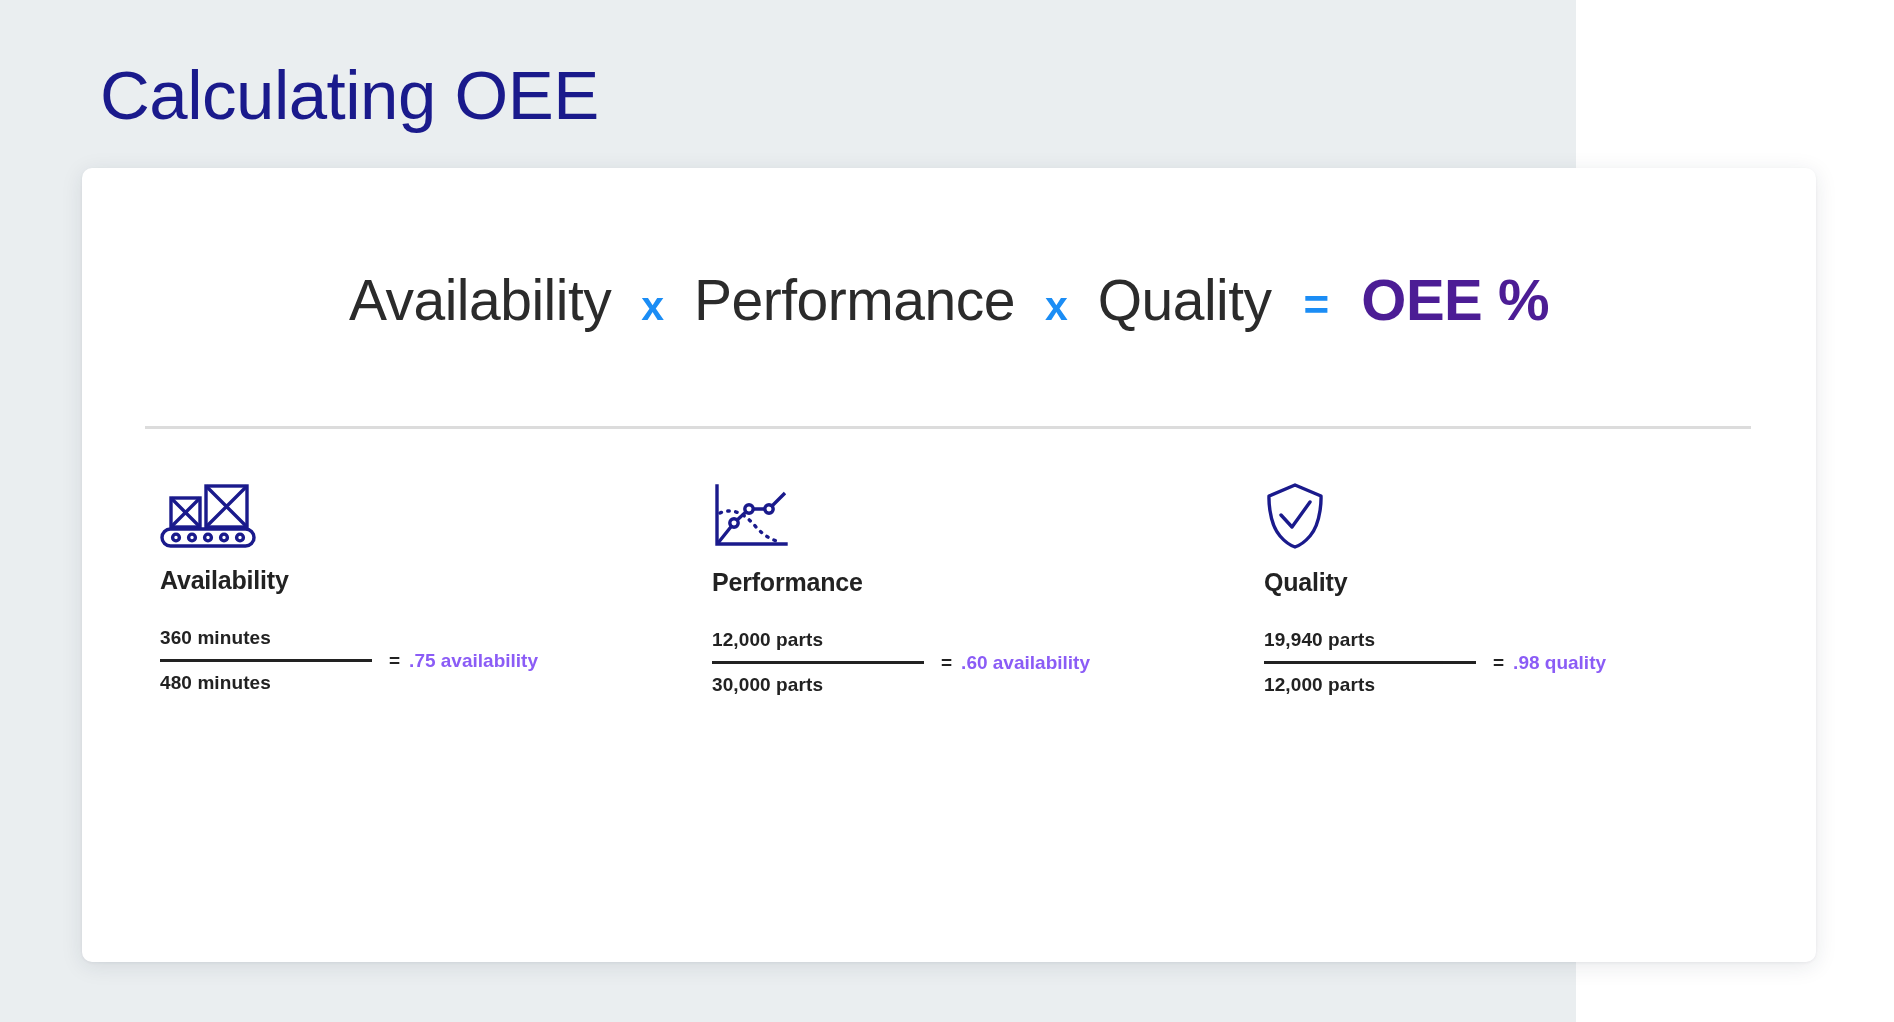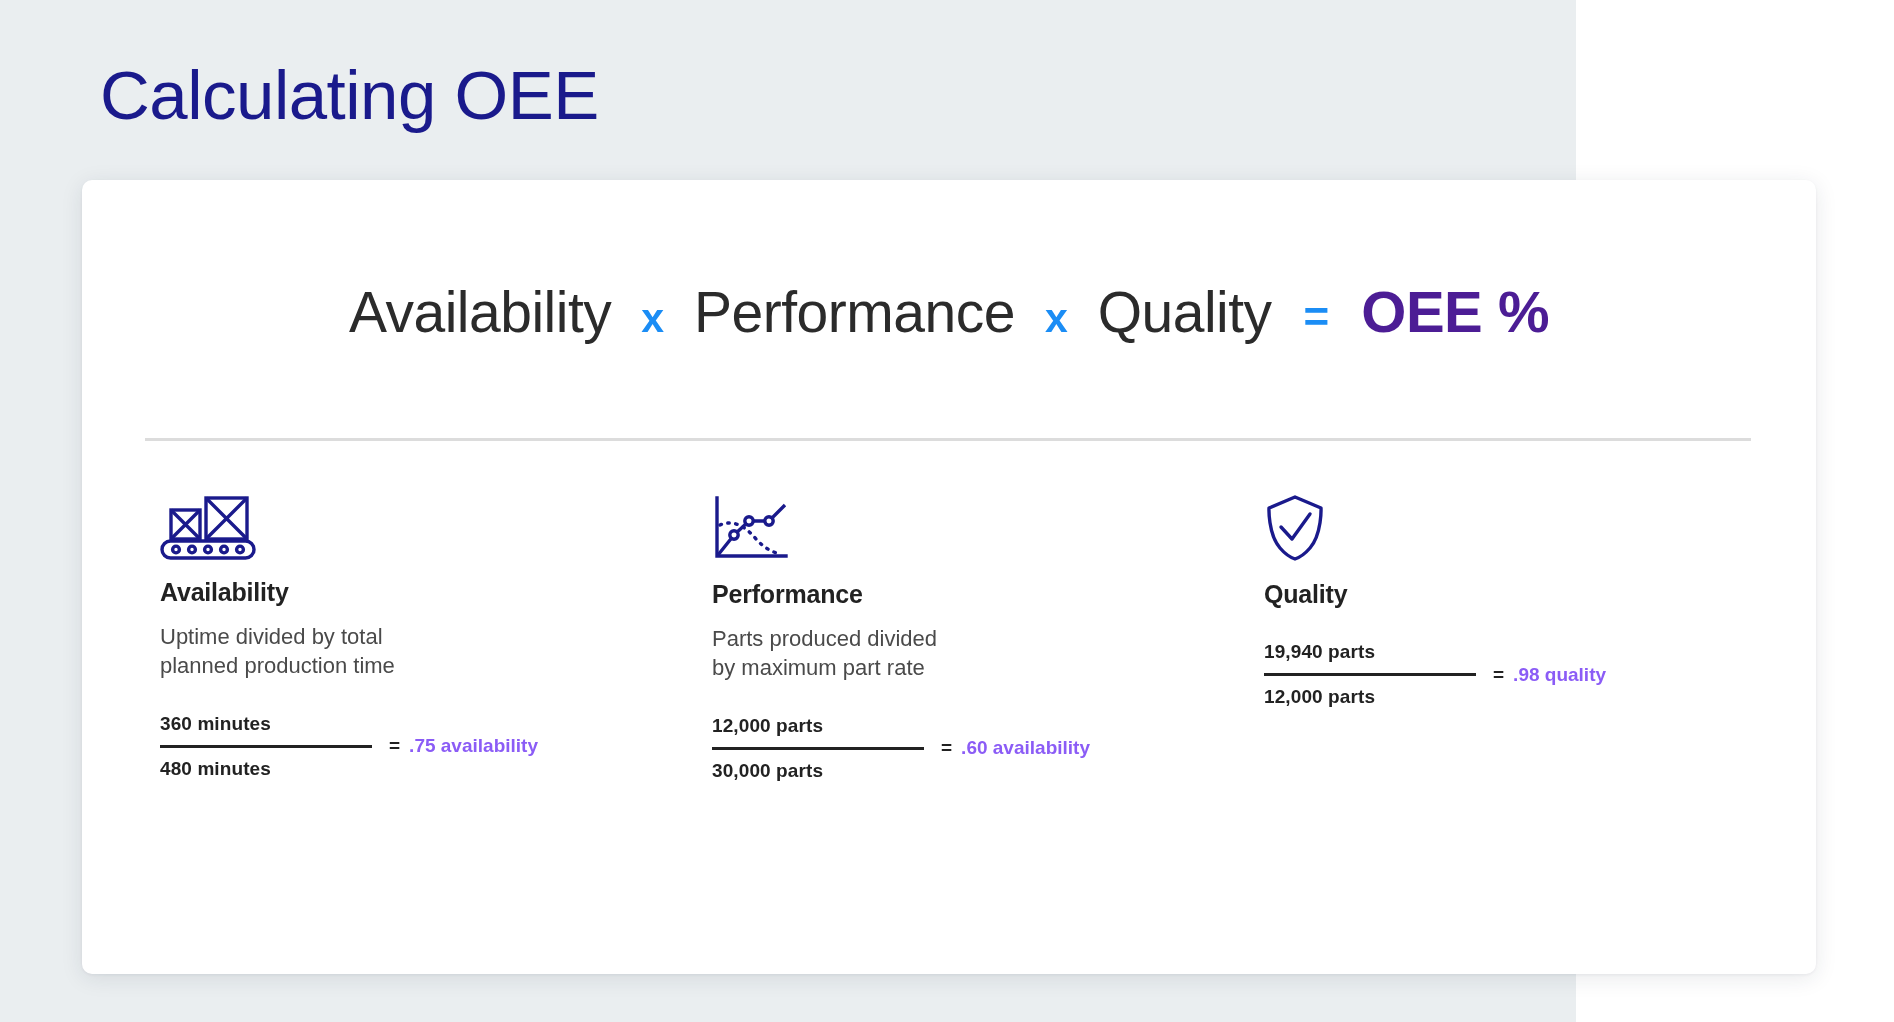--- a/index.html
+++ b/index.html
@@ -39,21 +39,21 @@
     letter-spacing: -0.5px;
     color: #1a1a8c;
     line-height: 1.1;
     white-space: nowrap;
   }
 
   
   .card {
     position: absolute;
     left: 82px;
-    top: 180px;
+    top: 168px;
     width: 1734px;
     height: 794px;
     background: #ffffff;
     border-radius: 10px;
     box-shadow: 0 4px 22px rgba(30, 40, 60, 0.10),
                 0 1px 3px rgba(30, 40, 60, 0.06);
   }
 
   
   .formula {
@@ -217,22 +217,20 @@
 
             <rect x="2" y="49" width="92" height="17" rx="8.5"></rect>
             <circle cx="16" cy="57.5" r="3.4"></circle>
             <circle cx="32" cy="57.5" r="3.4"></circle>
             <circle cx="48" cy="57.5" r="3.4"></circle>
             <circle cx="64" cy="57.5" r="3.4"></circle>
             <circle cx="80" cy="57.5" r="3.4"></circle>
           </svg>
         </div>
         <div class="col-title">Availability</div>
-        <div class="col-desc">Uptime divided by total
-planned production time</div>
         <div class="fraction-row">
           <div class="fraction">
             <div class="num">360 minutes</div>
             <div class="bar"></div>
             <div class="den">480 minutes</div>
           </div>
           <span class="frac-eq">=</span>
           <span class="frac-result">.75 availability</span>
         </div>
       </div>
@@ -246,22 +244,20 @@
             <path d="M8 29 C22 23 34 31 44 43 C52 52 60 56 68 58" stroke-dasharray="1.5 6.5" stroke-linecap="round"></path>
 
             <path d="M6 59 L22 39 L37 25 L57 25 L73 9" stroke-linejoin="round"></path>
 
             <circle cx="22" cy="39" r="4.2" fill="#ffffff"></circle>
             <circle cx="37" cy="25" r="4.2" fill="#ffffff"></circle>
             <circle cx="57" cy="25" r="4.2" fill="#ffffff"></circle>
           </svg>
         </div>
         <div class="col-title">Performance</div>
-        <div class="col-desc">Parts produced divided
-by maximum part rate</div>
         <div class="fraction-row">
           <div class="fraction">
             <div class="num">12,000 parts</div>
             <div class="bar"></div>
             <div class="den">30,000 parts</div>
           </div>
           <span class="frac-eq">=</span>
           <span class="frac-result">.60 availability</span>
         </div>
       </div>

